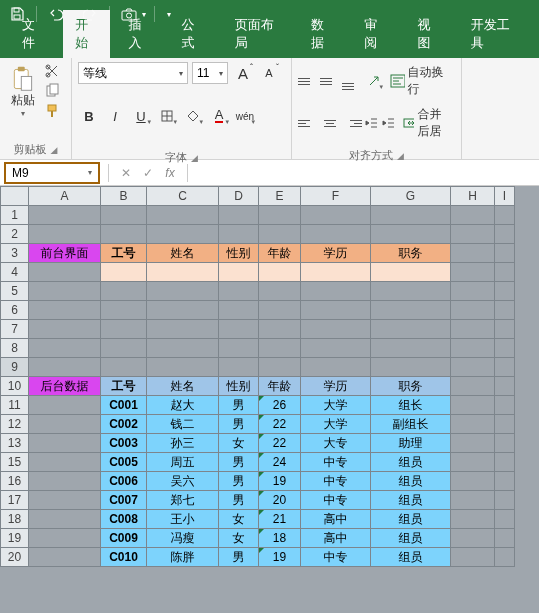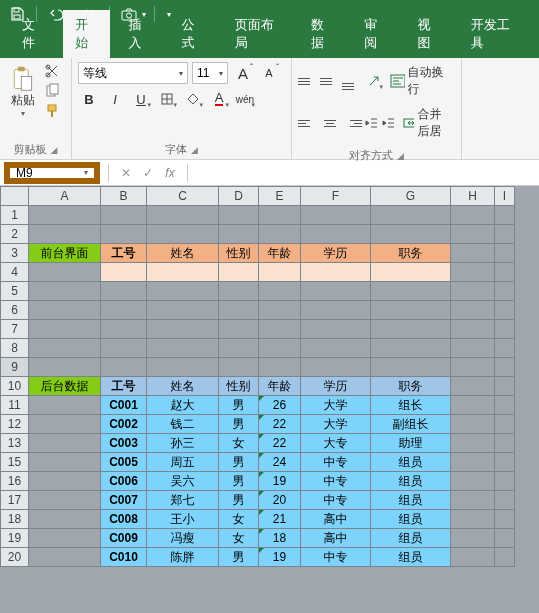--- a/index.html
+++ b/index.html
@@ -22,38 +22,38 @@
   .group-label { text-align: center; font-size: 11px; color: #666; padding-top: 2px; display: flex; align-items: center; justify-content: center; gap: 4px; }
   .dialog-launcher { font-size: 9px; color: #888; }
 
   .clip-group { width: 72px; }
   .clip-top { display: flex; gap: 2px; }
   .clip-icons { display: flex; flex-direction: column; gap: 2px; }
   .paste-big { width: 34px; height: 56px; display: flex; flex-direction: column; align-items: center; justify-content: flex-start; padding-top: 4px; }
   .sm-icon { width: 20px; height: 18px; display: flex; align-items: center; justify-content: center; }
 
   .font-group { width: 220px; }
-  .font-row { display: flex; align-items: center; gap: 4px; margin-bottom: 4px; }
+  .font-row { display: flex; align-items: center; gap: 4px; margin-bottom: 21px; }
   .combo { background: #fff; border: 1px solid #c0c0c0; height: 22px; display: flex; align-items: center; padding: 0 4px; font-size: 12px; justify-content: space-between; }
   .combo .dd { font-size: 8px; color: #555; }
   .font-name { width: 110px; }
   .font-size { width: 36px; }
   .icon-btn { width: 22px; height: 22px; display: flex; align-items: center; justify-content: center; font-size: 13px; color: #333; position: relative; }
   .icon-btn .mini-dd { font-size: 7px; position: absolute; right: 1px; bottom: 1px; color: #666; }
   .underline-color { border-bottom: 2px solid #d00; display: inline-block; line-height: 12px; }
 
   .align-group { width: 170px; }
   .align-row { display: flex; gap: 2px; margin-bottom: 4px; align-items: center; justify-content: space-between; }
   .wrap-btn { display: flex; align-items: center; gap: 3px; font-size: 12px; color: #333; padding: 2px 4px; }
   .align-icn { width: 20px; height: 18px; display: flex; flex-direction: column; justify-content: center; gap: 2px; }
   .align-icn span { height: 1px; background: #555; display: block; }
 
   
   .namebox-row { background: #fff; height: 26px; display: flex; align-items: center; border-bottom: 1px solid #ccc; }
-  .namebox { width: 96px; border: 6px solid #a16207; height: 22px; margin: 0 2px 0 4px; display: flex; align-items: center; padding: 0 6px; justify-content: space-between; background: #fff; }
+  .namebox { width: 96px; border: 2px solid #a16207; height: 22px; margin: 0 2px 0 4px; display: flex; align-items: center; padding: 0 6px; justify-content: space-between; background: #fff; }
   .fx-sep { width: 1px; height: 18px; background: #ccc; margin: 0 6px; }
   .fx-btn { width: 22px; color: #999; text-align: center; }
   .fx-label { font-style: italic; color: #888; width: 22px; text-align: center; }
   .fx-formula { flex: 1; padding: 0 6px; color: #333; }
 
   
   .grid-wrap { position: relative; overflow: hidden; }
   table.sheet { border-collapse: collapse; background: #9fa6ad; }
   table.sheet th, table.sheet td { border: 1px solid #7d858c; font-size: 12px; text-align: center; height: 19px; padding: 0; }
   table.sheet th { background: #e4e8eb; color: #444; font-weight: normal; }
@@ -61,21 +61,21 @@
   th.colh { }
   th.rowh { width: 28px; background: #e4e8eb; }
   td { background: #9fa6ad; color: #000; }
   th.rowh.sel, th.colh.sel { background: #d2d8dc; }
 
   
   .cA { width: 72px; } .cB { width: 46px; font-weight: bold; } .cC { width: 72px; } .cD { width: 40px; }
   .cE { width: 42px; } .cF { width: 70px; } .cG { width: 80px; } .cH { width: 44px; } .cI { width: 20px; }
 
   
-  td.label-cell { background: #84cc16; text-align: left; padding-left: 4px; }
+  td.label-cell { background: #d946ef; text-align: left; padding-left: 4px; }
   td.hdr-orange { background: #f2b084; }
   td.body-orange { background: #fbe1d0; }
   td.hdr-blue { background: #9fc5e8; border: 1px solid #548dc4; }
   td.body-blue { background: #7dd3fc; border: 1px solid #548dc4; }
   td.body-blue.mark::before, td.hdr-blue.mark::before {
     content: ""; position: absolute; width: 0; height: 0; border-style: solid;
     border-width: 5px 5px 0 0; border-color: #1f7a3f transparent transparent transparent;
     left: 0; top: 0;
   }
   td { position: relative; }

